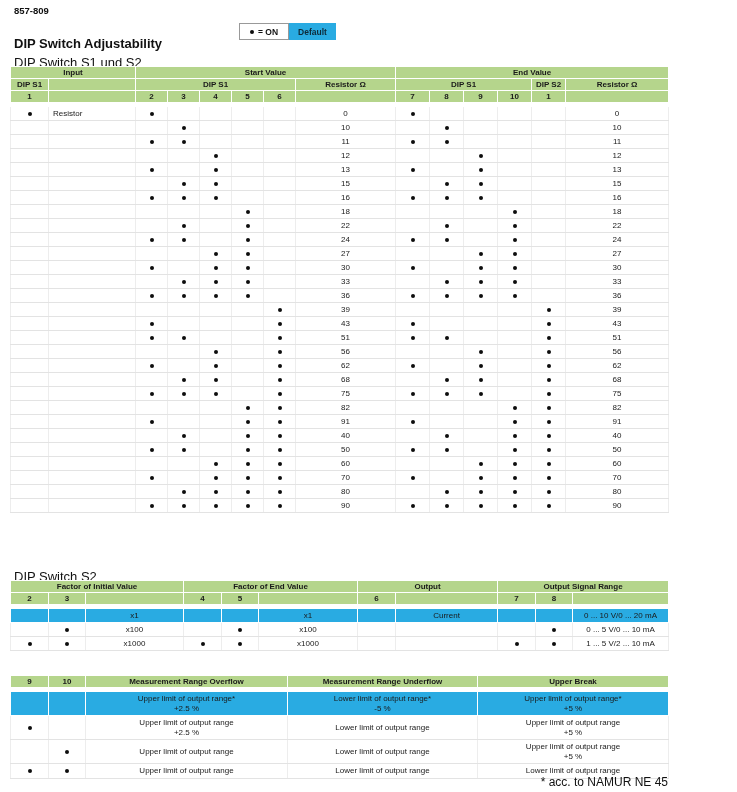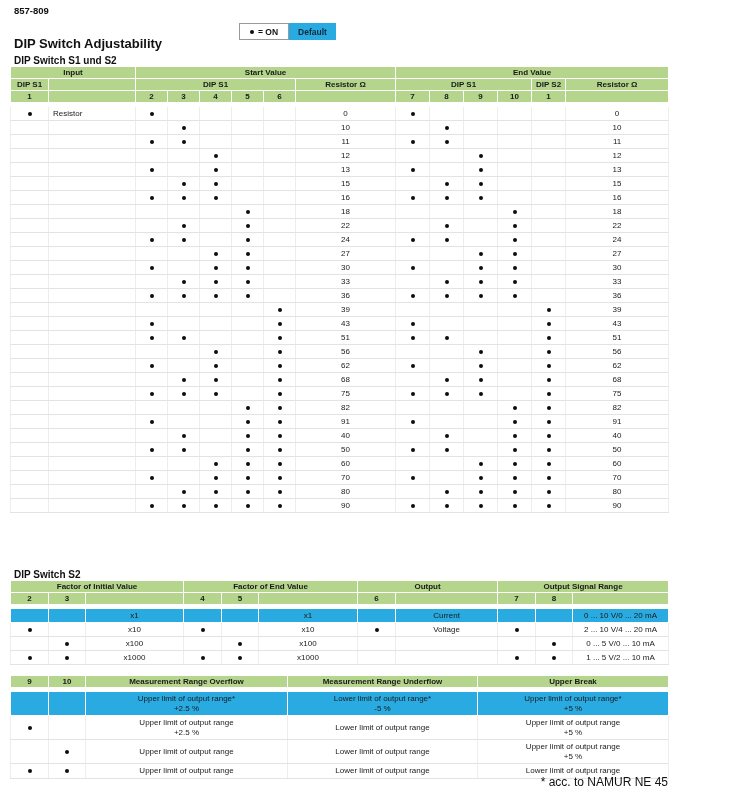--- a/index.html
+++ b/index.html
@@ -16,21 +16,21 @@
 
   .product-id{position:absolute;left:14px;top:5px;font-size:9.5px;font-weight:bold;}
   .subtitle{position:absolute;left:14px;top:36px;font-size:13px;font-weight:bold;}
 
   .legend{position:absolute;left:239px;top:23px;display:flex;align-items:center;}
   .legend-on{display:inline-flex;align-items:center;gap:4px;border:1px solid #999;
              background:#fff;padding:3px 10px;font-size:8.5px;font-weight:bold;height:17px;}
   .legend-default{display:inline-flex;align-items:center;background:var(--blue);
              padding:3px 9px;font-size:8.5px;font-weight:bold;height:17px;color:#0e2a38;}
 
-  .tbl-title{position:absolute;left:14px;font-size:10px;font-weight:bold;}
+  .tbl-title{position:absolute;left:14px;font-size:13px;font-weight:normal;}
   #title1{top:55px;}
   #title2{top:569px;}
 
   table{position:absolute;left:10px;border-collapse:collapse;table-layout:fixed;
         width:658px;font-size:8px;}
   #table1{top:66px;}
   #table2{top:580px;}
   #table3{top:675px;}
 
   th{background:var(--green);border:1px solid #fff;font-weight:bold;font-size:8px;
@@ -633,33 +633,20 @@
           <td class="c"></td>
           <td class="c"></td>
           <td>x1</td>
           <td class="c"></td>
           <td>Current</td>
           <td class="c"></td>
           <td class="c"></td>
           <td>0 ... 10 V/0 ... 20 mA</td>
         </tr>
         <tr>
-          <td class="c"><span class="dot"></span></td>
-          <td class="c"></td>
-          <td>x10</td>
-          <td class="c"><span class="dot"></span></td>
-          <td class="c"></td>
-          <td>x10</td>
-          <td class="c"><span class="dot"></span></td>
-          <td>Voltage</td>
-          <td class="c"><span class="dot"></span></td>
-          <td class="c"></td>
-          <td>2 ... 10 V/4 ... 20 mA</td>
-        </tr>
-        <tr>
           <td class="c"></td>
           <td class="c"><span class="dot"></span></td>
           <td>x100</td>
           <td class="c"></td>
           <td class="c"><span class="dot"></span></td>
           <td>x100</td>
           <td class="c"></td>
           <td></td>
           <td class="c"></td>
           <td class="c"><span class="dot"></span></td>

